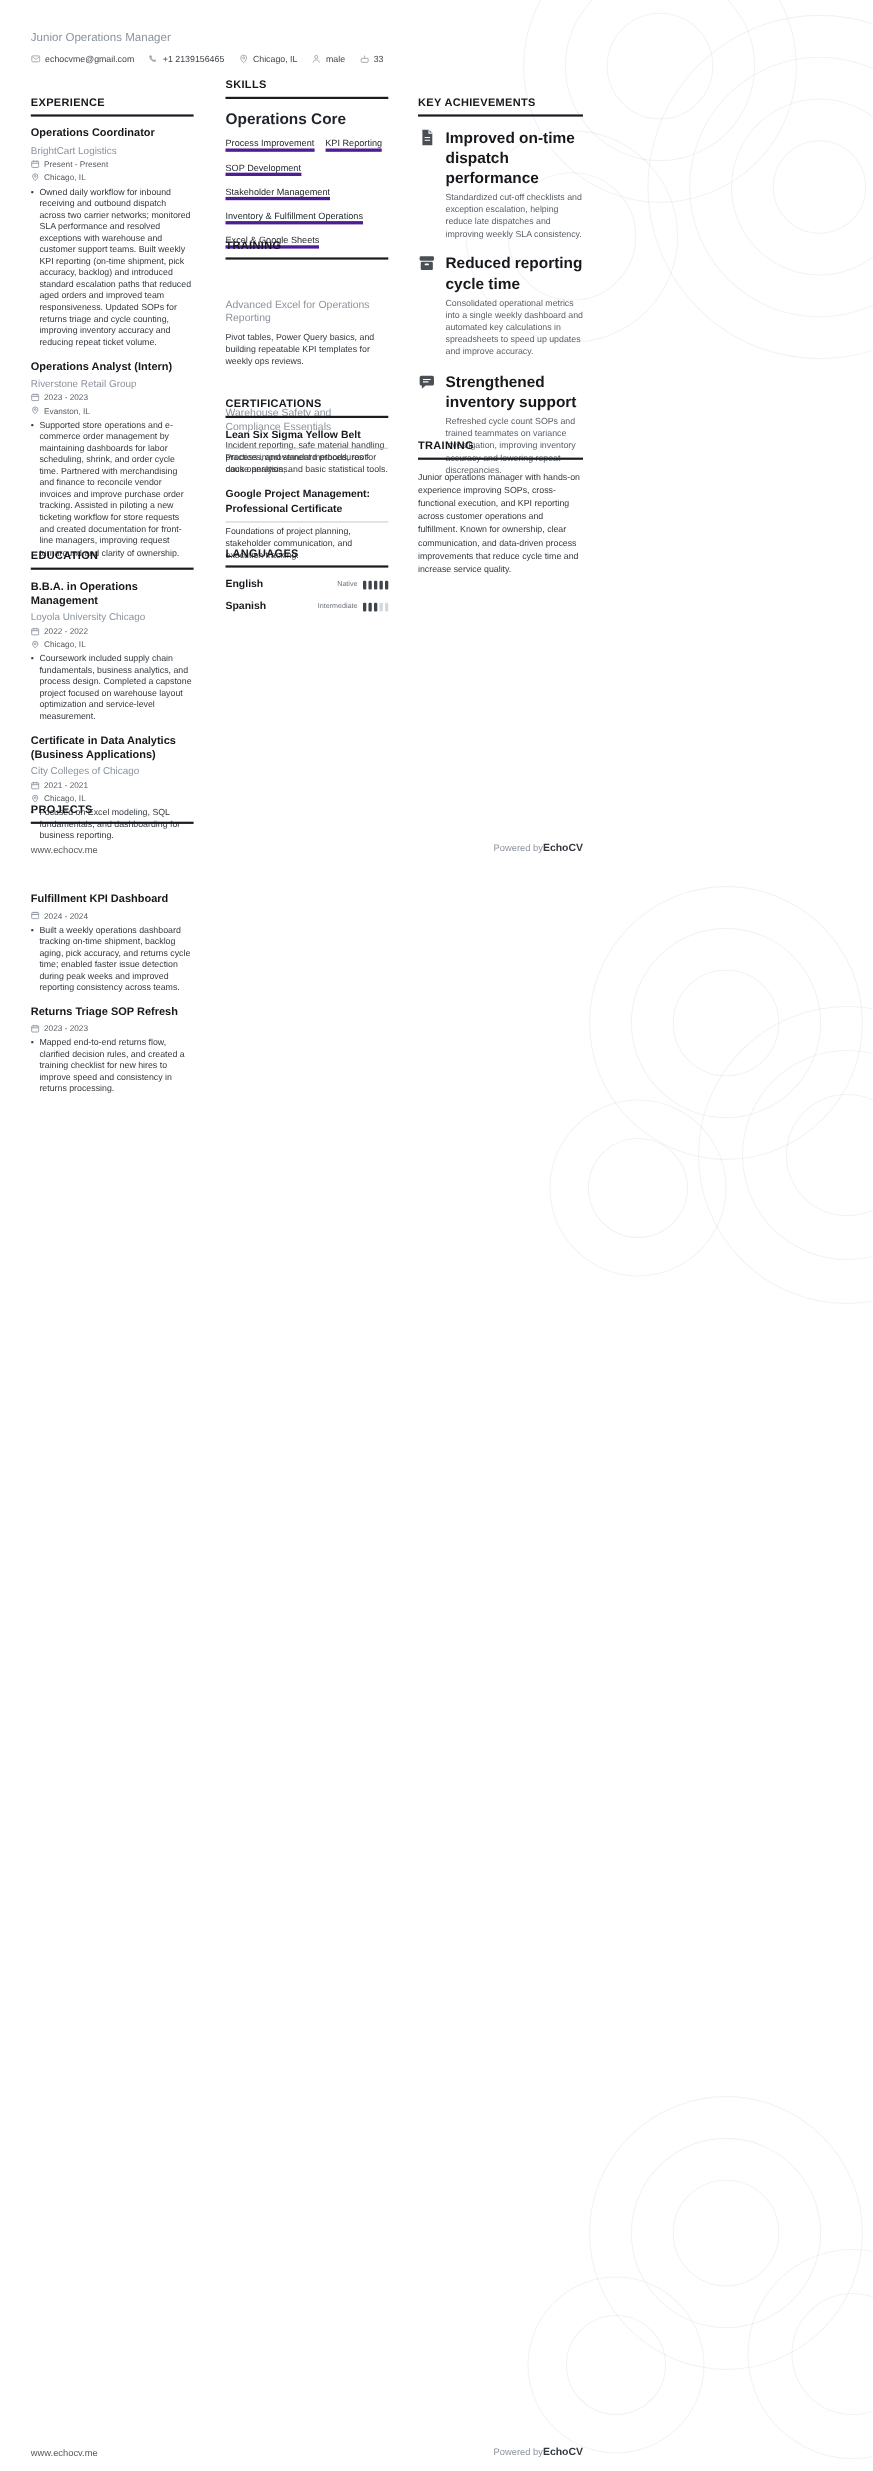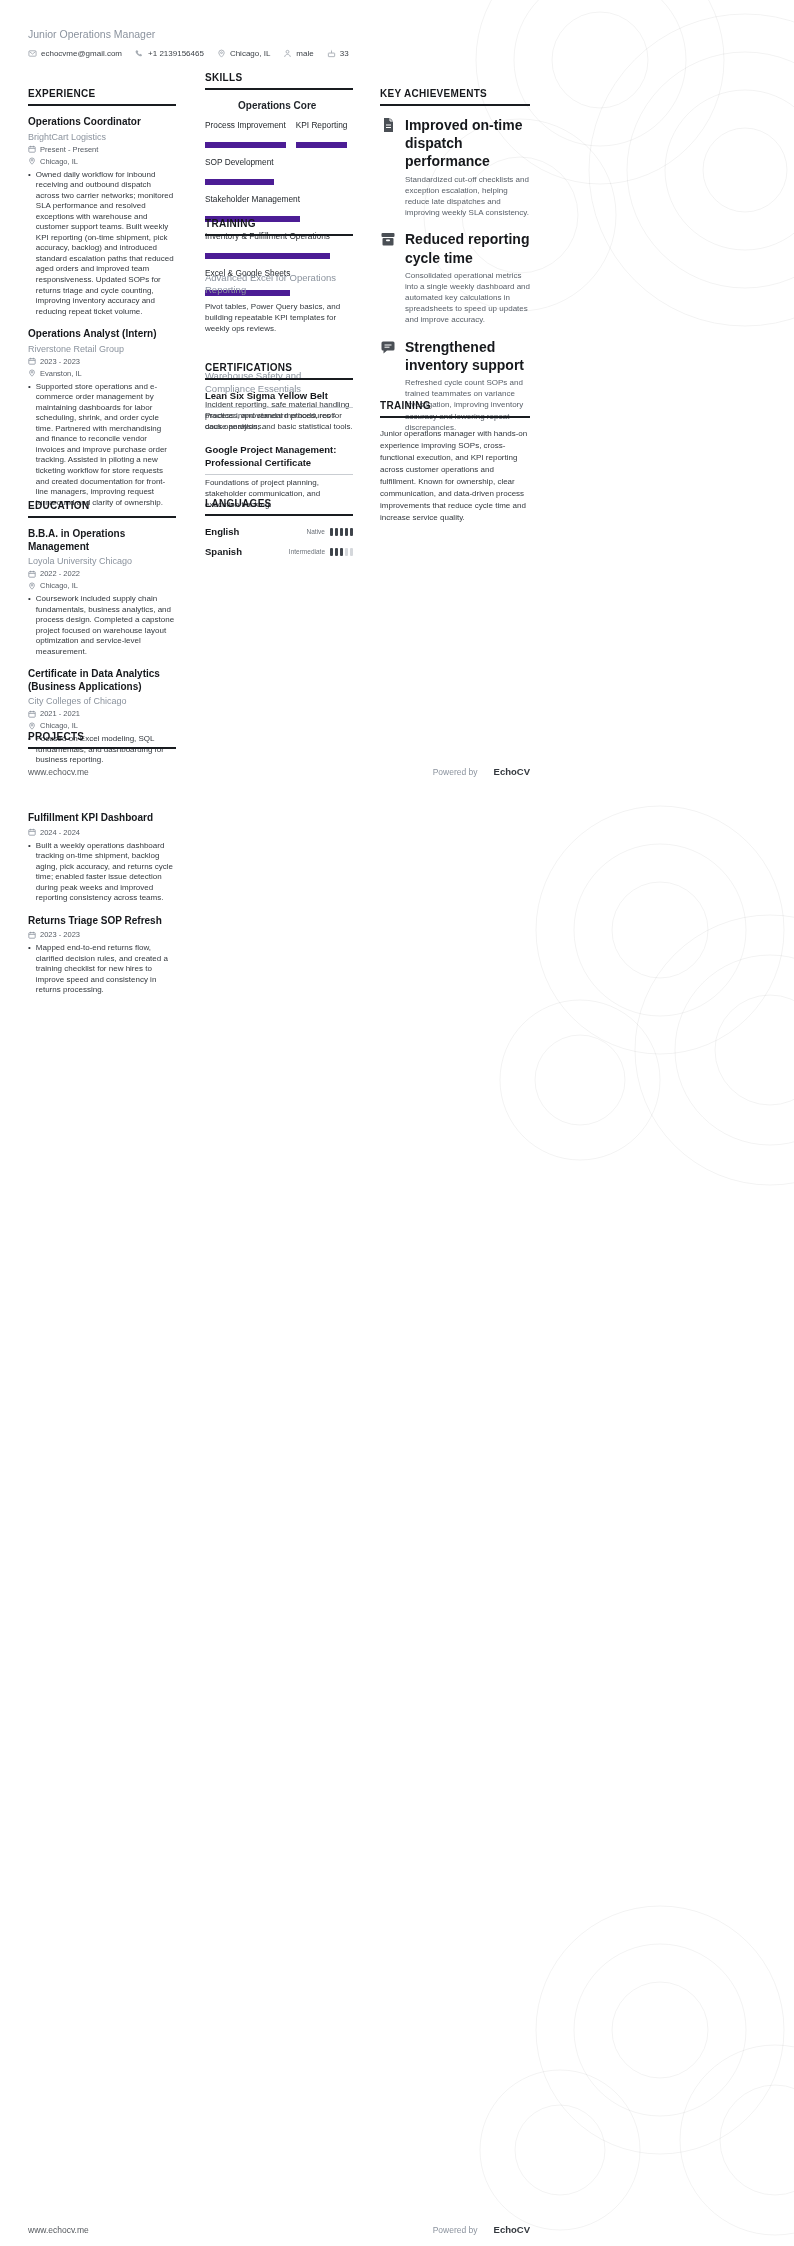--- a/index.html
+++ b/index.html
@@ -24,23 +24,23 @@
   .entry{margin-bottom:11px;}
   .role{font-size:10px;font-weight:700;color:#16181c;line-height:1.25;}
   .company{font-size:9px;color:#8b939e;margin-top:3px;}
   .meta{display:flex;align-items:center;gap:4px;font-size:7.5px;color:#555b63;margin-top:3px;}
   .meta svg{display:block;}
   .bullets{margin-top:4px;}
   .bullet{display:flex;gap:5px;font-size:8px;line-height:1.32;color:#33383e;}
   .bullet::before{content:"\2022";flex:0 0 auto;}
 
   
-  .skill-group{font-size:10px;font-weight:700;color:#1f2329;margin-bottom:9px;margin-left:33px;}
+  .skill-group{font-size:14px;font-weight:700;color:#1f2329;margin-bottom:9px;}
   .chips{display:flex;flex-wrap:wrap;column-gap:10px;}
-  .chip{font-size:8.3px;color:#25292e;padding-bottom:12px;border-bottom:6px solid #4c1d95;margin-bottom:9px;white-space:nowrap;}
+  .chip{font-size:8.3px;color:#25292e;padding-bottom:0;border-bottom:3px solid #4c1d95;margin-bottom:9px;white-space:nowrap;}
 
   
   .t-entry{margin-bottom:13px;margin-top:36px;}
   .t-title{font-size:9.5px;color:#8b939e;line-height:1.3;margin-bottom:4px;}
   .t-desc{font-size:8px;color:#33383e;line-height:1.4;}
 
   
   .c-entry{margin-bottom:12px;}
   .c-title{font-size:9.5px;font-weight:600;color:#16181c;line-height:1.35;padding-bottom:4px;border-bottom:1px solid #c9cdd2;margin-bottom:2px;}
   .c-desc{font-size:8px;color:#33383e;line-height:1.4;}
@@ -58,21 +58,21 @@
   .ach-icon{flex:0 0 auto;width:16px;padding-top:1px;}
   .ach-title{font-size:14px;font-weight:700;color:#16181c;line-height:1.3;}
   .ach-desc{font-size:8px;color:#585f68;line-height:1.4;margin-top:3px;}
 
   
   .summary-body{font-size:8px;color:#33383e;line-height:1.5;}
 
   
   .footer{position:absolute;left:28px;width:502px;display:flex;justify-content:space-between;align-items:center;}
   .f-site{font-size:8.5px;color:#55595e;}
-  .f-right{display:flex;align-items:baseline;gap:16px;}
+  .f-right{display:flex;align-items:baseline;gap:0;}
   .f-powered{font-size:8.5px;color:#8b939e;}
   .f-brand{font-size:9.5px;color:#33383e;font-weight:600;}
 </style>
 </head>
 <body>
 
 <div class="page">
 
   <svg class="deco" width="794" height="2246" viewBox="0 0 794 2246">
     <g stroke="#000000" stroke-opacity="0.05" fill="none" stroke-width="1">

